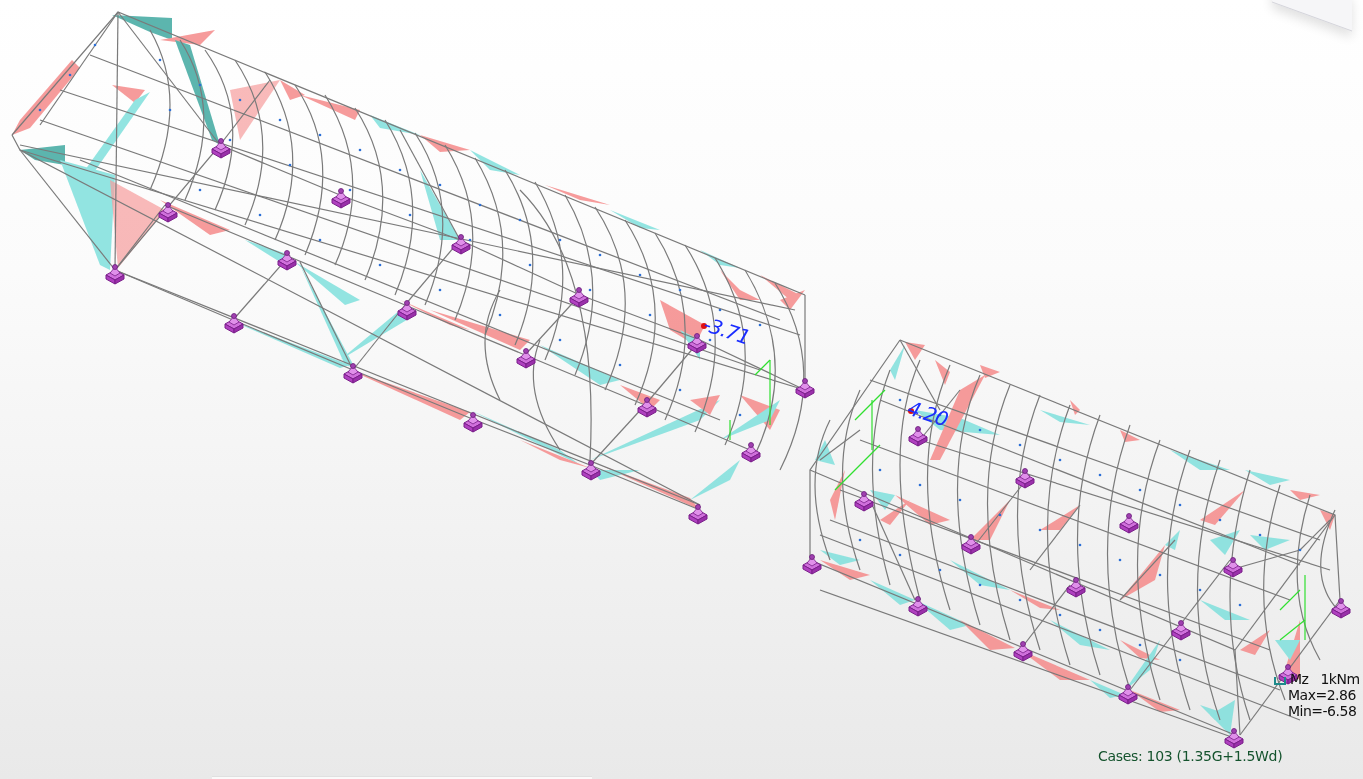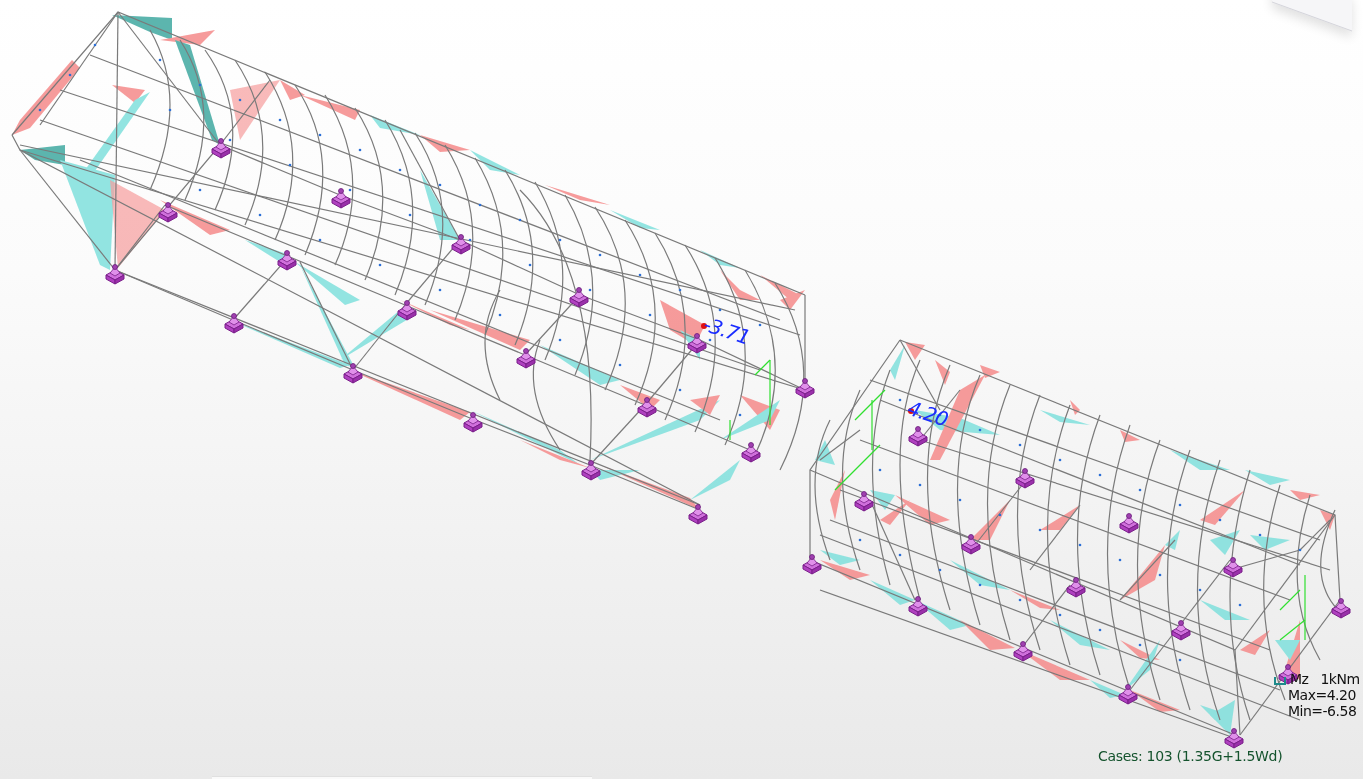--- a/index.html
+++ b/index.html
@@ -404,21 +404,21 @@
 
   <div class="legend">
     <div class="row">
       <span class="swatch"></span>
       <span>Mz</span>
       <span style="width:12px"></span>
       <span>1kNm</span>
     </div>
     <div class="row">
       <span class="pad"></span>
-      <span>Max=4.20</span>
+      <span>Max=2.86</span>
     </div>
     <div class="row">
       <span class="pad"></span>
       <span>Min=-6.58</span>
     </div>
   </div>
 
   <div class="cases">Cases: 103 (1.35G+1.5Wd)</div>
 
   <div class="bottom-strip"></div>

